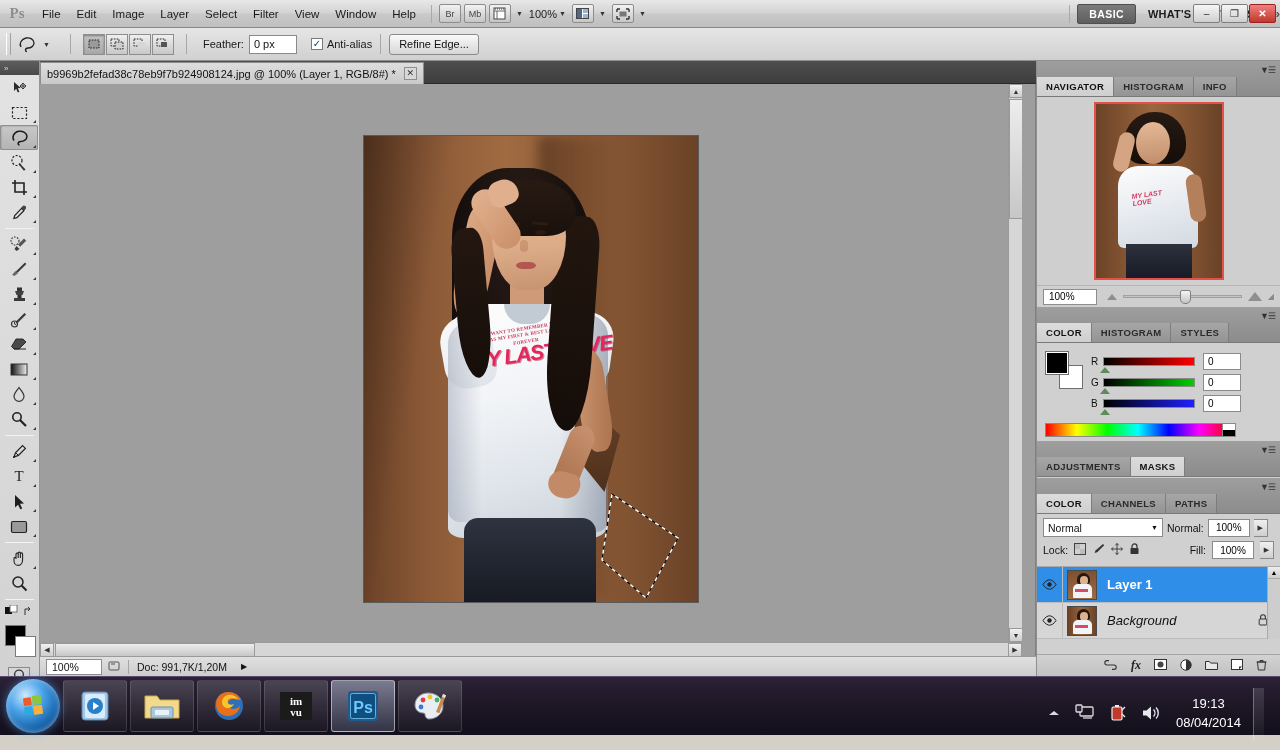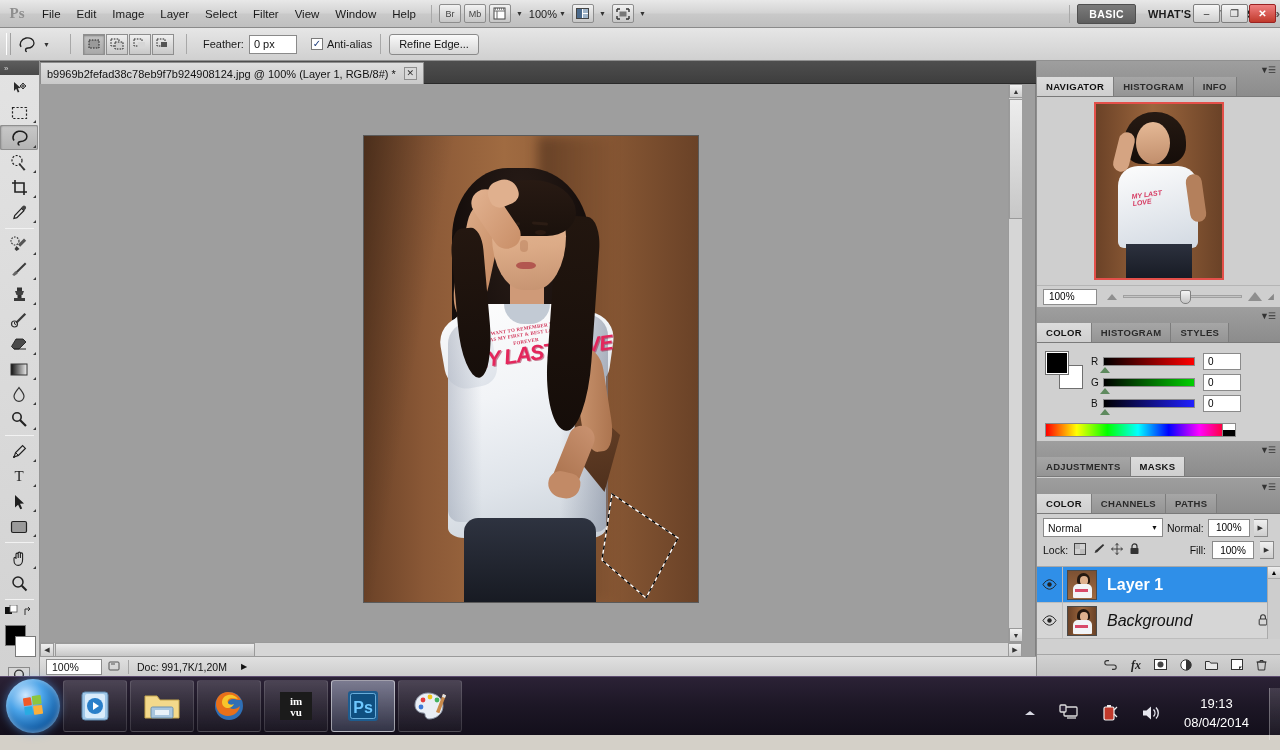--- a/index.html
+++ b/index.html
@@ -435,21 +435,21 @@
     height: 36px; display: flex; align-items: center;
     border-bottom: 1px solid #bdbdbd; background: #d6d6d6;
   }
   .layer-row.selected { background: #2f8fe8; }
   .eye-cell { width: 26px; display: flex; align-items: center; justify-content: center; border-right: 1px solid #bdbdbd; height: 100%; }
   .layer-thumb {
     width: 30px; height: 30px; margin-left: 4px; border: 1px solid #4a4a4a;
     background: linear-gradient(180deg,#7c5133,#a06a40);
     position: relative; overflow: hidden;
   }
-  .layer-name { margin-left: 10px; font-size: 16px; color: #111; }
+  .layer-name { margin-left: 10px; font-size: 13px; color: #111; }
   .layer-row.selected .layer-name { color: #fff; font-weight: bold; }
   .layer-name.italic { font-style: italic; }
   .lock-cell { margin-left: auto; margin-right: 12px; }
   #layers-footer {
     position: absolute; left: 0; bottom: 0; width: 244px; height: 22px;
     background: linear-gradient(180deg,#d2d2d2,#c2c2c2); border-top: 1px solid #a5a5a5;
     display: flex; align-items: center; justify-content: flex-end; gap: 13px; padding-right: 14px;
   }
   .scroll-stub {
     position: absolute; right: 0; top: 0; width: 13px; height: 100%;
@@ -472,21 +472,21 @@
   .tb-item {
     width: 64px; height: 52px; margin-left: 3px; border-radius: 3px;
     border: 1px solid rgba(255,255,255,.13);
     background: linear-gradient(180deg, rgba(255,255,255,.16), rgba(255,255,255,.03));
     display: flex; align-items: center; justify-content: center;
   }
   .tb-item.active {
     background: linear-gradient(180deg, rgba(220,230,255,.46), rgba(160,180,220,.22));
     border-color: rgba(255,255,255,.5);
   }
-  #tray { position: absolute; right: 0; top: 0; height: 74px; display: flex; align-items: center; padding-right: 0; gap: 8px; }
+  #tray { position: absolute; right: 16px; top: 0; height: 74px; display: flex; align-items: center; padding-right: 0; }
   .tray-icon { margin: 0 7px; }
   #clock { color: #fff; font-size: 13px; text-align: center; line-height: 1.45; margin: 0 12px 0 8px; }
   #showdesk { width: 11px; height: 52px; border-left: 1px solid rgba(255,255,255,.3); background: linear-gradient(180deg, rgba(255,255,255,.14), rgba(255,255,255,.03)); }
 </style>
 </head>
 <body>
 
 <div id="app">
 
   <div id="menubar">

